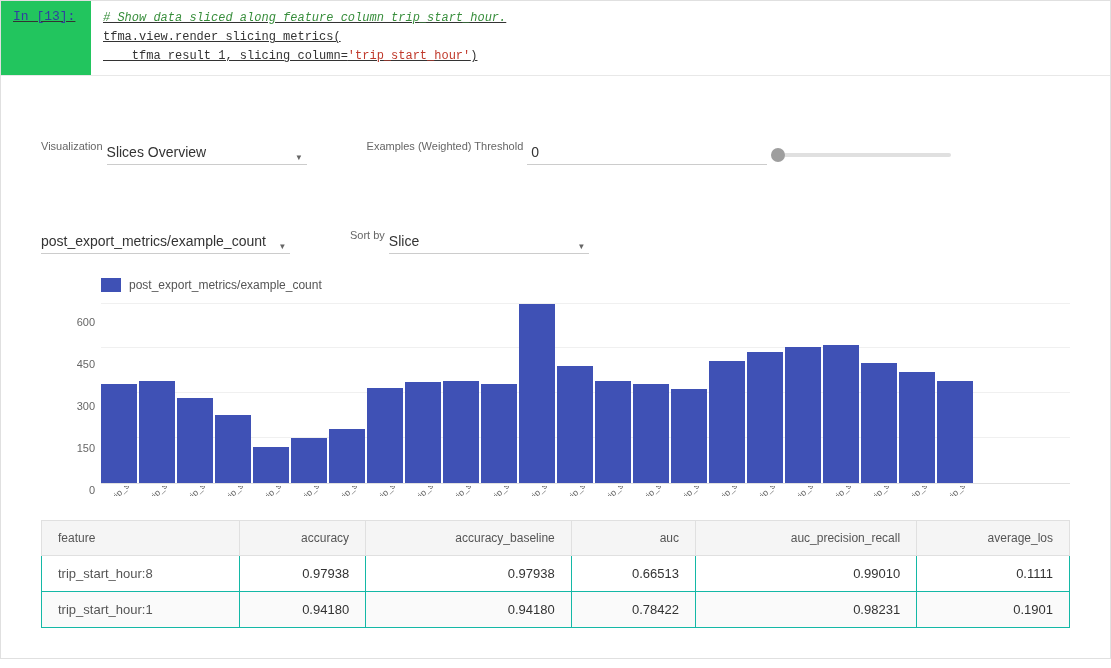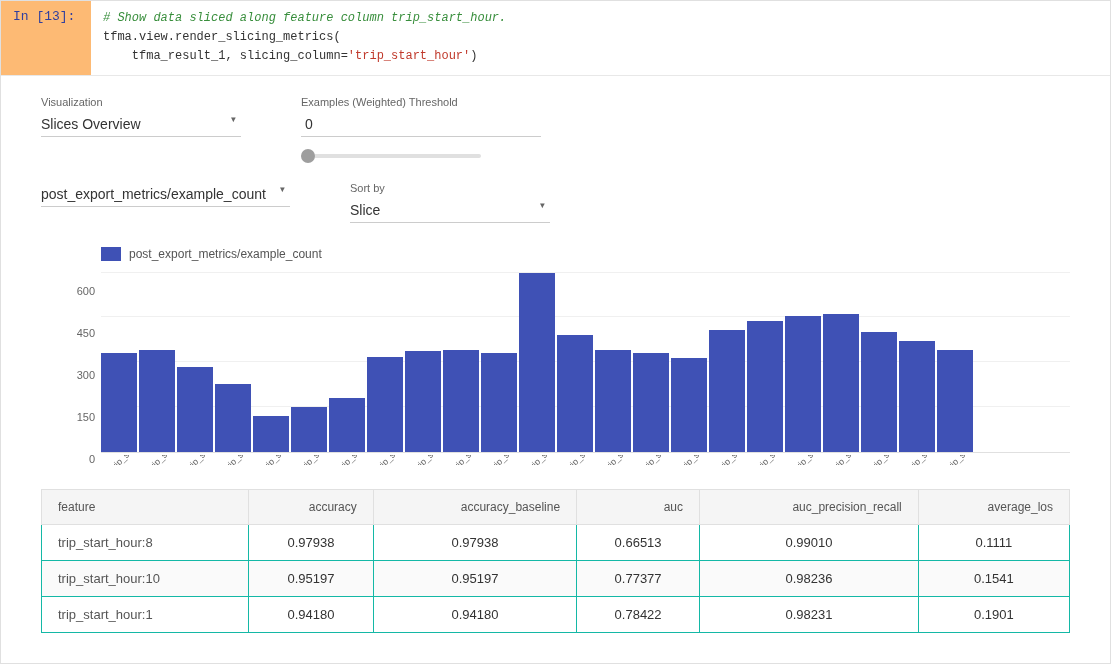--- a/index.html
+++ b/index.html
@@ -11,22 +11,23 @@
     }
 
     .notebook-cell {
       border: 1px solid #e0e0e0;
       margin: 0;
       background: #fff;
     }
 
     .cell-input {
       display: flex;
-      background: #fdba74;
+      background: #22c55e;
       border-bottom: 1px solid #e8e8e8;
+      text-decoration: underline;
     }
 
     .cell-label {
       color: #303f9f;
       padding: 8px 12px;
       min-width: 90px;
       font-size: 13px;
       white-space: nowrap;
     }
 
@@ -51,22 +52,23 @@
     
     .controls-row {
       display: flex;
       gap: 60px;
       margin-bottom: 20px;
       align-items: flex-start;
     }
 
     .control-group {
       display: flex;
-      flex-direction: column;
+      flex-direction: row;
       gap: 4px;
+      margin-top: 44px;
     }
 
     .control-label {
       font-family: Arial, sans-serif;
       font-size: 11px;
       color: #666;
     }
 
     .control-select {
       font-family: Arial, sans-serif;
@@ -79,21 +81,21 @@
       appearance: none;
       -webkit-appearance: none;
       cursor: pointer;
       min-width: 200px;
       position: relative;
     }
 
     .select-wrapper {
       position: relative;
       display: inline-flex;
-      align-items: flex-start;
+      align-items: flex-end;
     }
 
     .select-wrapper::after {
       content: '▾';
       position: absolute;
       right: 4px;
       color: #666;
       pointer-events: none;
       font-size: 12px;
     }
@@ -272,21 +274,21 @@
 
     .data-table tr:nth-child(even) td {
       background: #fafafa;
     }
 
     .data-table td:first-child {
       color: #555;
     }
 
     .data-table td:not(:first-child) {
-      text-align: center;
+      text-align: right;
     }
 
     .data-table th:not(:first-child) {
       text-align: right;
     }
   </style>
 </head>
 <body>
 
 <div class="notebook-cell">
@@ -429,28 +431,20 @@
       <tbody id="table-body">
       <tr>
             <td>trip_start_hour:8</td>
             <td>0.97938</td>
             <td>0.97938</td>
             <td>0.66513</td>
             <td>0.99010</td>
             <td>0.1111</td>
           </tr>
           <tr>
-            <td>trip_start_hour:10</td>
-            <td>0.95197</td>
-            <td>0.95197</td>
-            <td>0.77377</td>
-            <td>0.98236</td>
-            <td>0.1541</td>
-          </tr>
-          <tr>
             <td>trip_start_hour:1</td>
             <td>0.94180</td>
             <td>0.94180</td>
             <td>0.78422</td>
             <td>0.98231</td>
             <td>0.1901</td>
           </tr>
         </tbody>
     </table>
 

